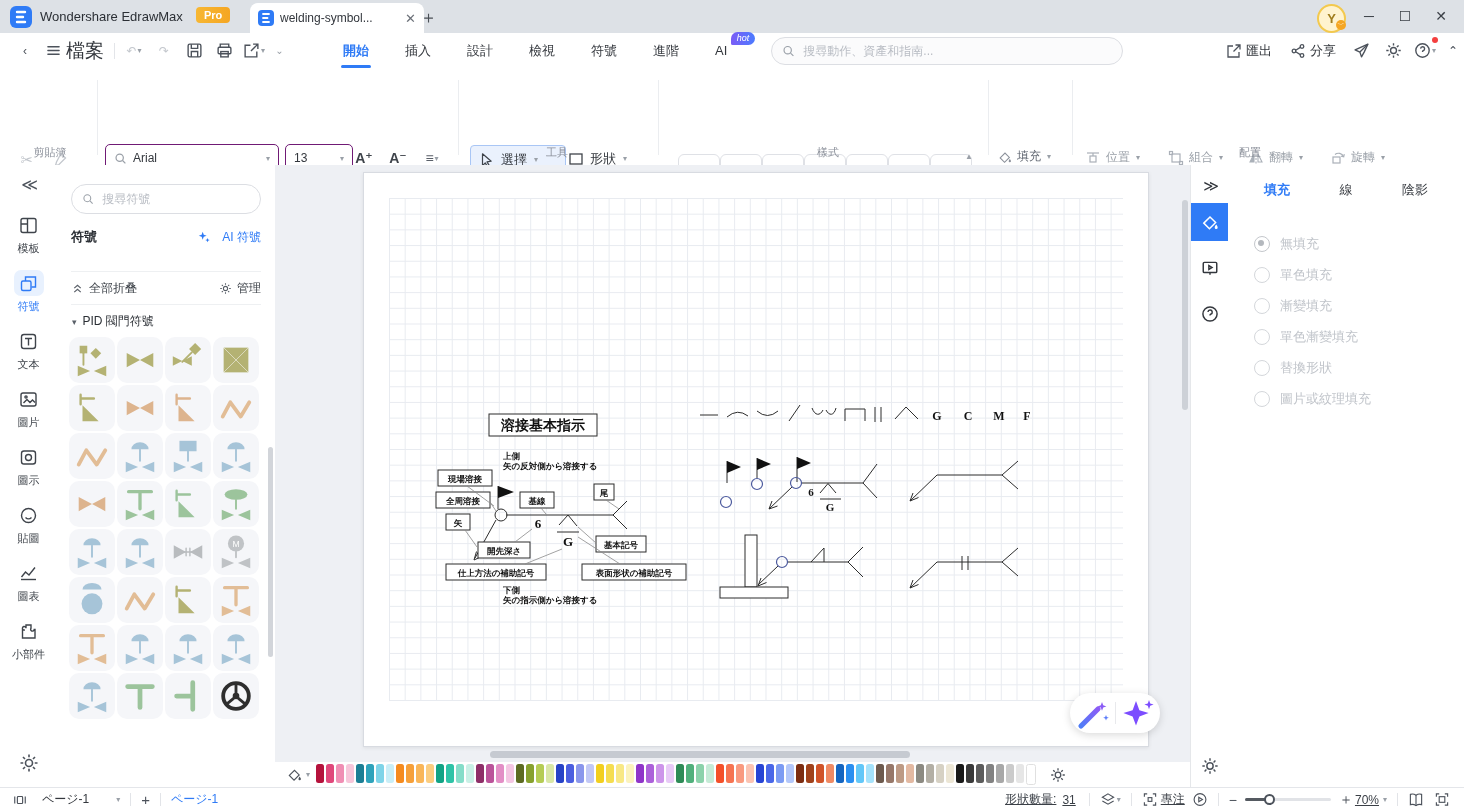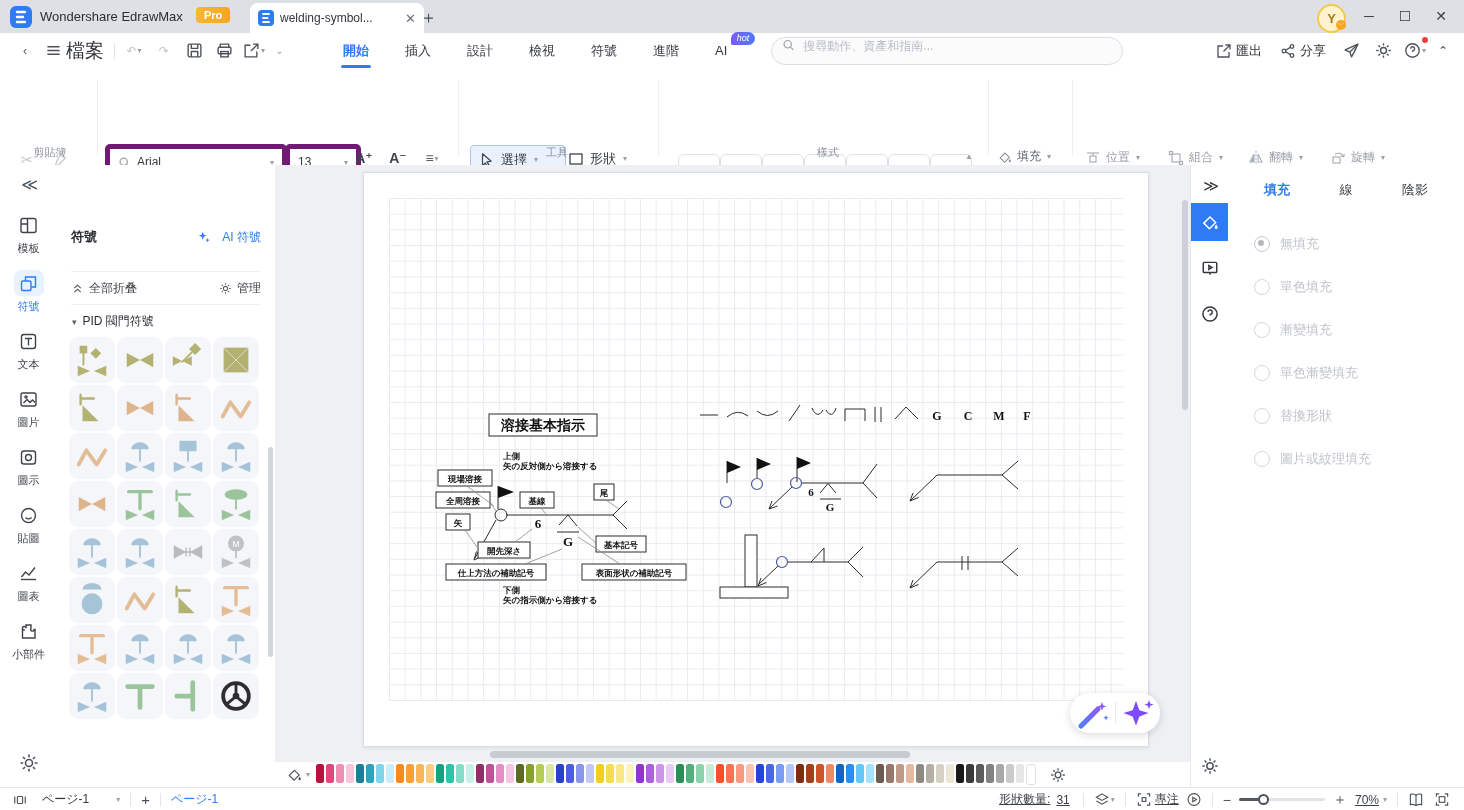--- a/index.html
+++ b/index.html
@@ -39,37 +39,37 @@
   .mdiv{width:1px;height:16px;background:#e3e5e9;margin:0 4px;}
   .caret{font-size:8px;color:#9aa0a8;margin-left:1px;}
   #menu-tabs{display:flex;align-items:center;margin-left:40px;gap:8px;}
   .mtab{position:relative;padding:7px 14px;font-size:13px;color:#33373d;cursor:pointer;}
   .mtab.active{color:#2f7bf6;font-weight:bold;}
   .mtab.active::after{content:"";position:absolute;left:12px;right:12px;bottom:-1px;height:3px;
      border-radius:2px;background:#2f7bf6;}
   .hotbadge{position:absolute;top:-4px;right:-14px;background:linear-gradient(90deg,#7b5cf6,#4b7bff);
      color:#fff;font-size:9px;font-style:italic;padding:1px 6px 2px;border-radius:8px 8px 8px 2px;}
   #global-search{margin-left:30px;width:330px;height:26px;border:1px solid #dcdee3;border-radius:15px;
-     background:#fbfbfc;display:flex;align-items:flex-start;padding:0 10px;gap:6px;}
+     background:#fbfbfc;display:flex;align-items:center;padding:0 10px;gap:6px;}
   #global-search input{border:none;outline:none;background:transparent;font-size:12px;color:#555;width:100%;}
   #global-search input::placeholder{color:#b9bdc4;}
-  #menu-right{margin-left:auto;display:flex;align-items:center;gap:2px;padding-right:10px;}
+  #menu-right{margin-left:auto;display:flex;align-items:center;gap:2px;}
   .mtxtbtn{display:flex;align-items:center;gap:4px;padding:4px 8px;font-size:13px;color:#33373d;}
   .mtxtbtn .ico{width:16px;height:16px;color:#4c525b;}
   #help-wrap{position:relative;}
   #help-dot{position:absolute;top:-1px;right:2px;width:6px;height:6px;border-radius:50%;background:#f43f3f;}
 
   
   #ribbon{left:0;top:68px;width:1464px;height:97px;background:#fff;border-bottom:1px solid #e3e5e9;}
   .glabel{position:absolute;bottom:5px;font-size:11px;color:#8b909a;text-align:center;}
   .vdiv{position:absolute;top:12px;bottom:10px;width:1px;background:#ebedf0;}
   .rbtn{position:absolute;display:flex;align-items:center;justify-content:center;color:#5a6069;}
   .rbtn .ico{color:#6a7079;}
   .gray{color:#c3c7cd !important;}
-  .combo{position:absolute;height:26px;border:5px solid #701a75;border-radius:5px;display:flex;
+  .combo{position:absolute;height:26px;border:1px solid #701a75;border-radius:5px;display:flex;
      align-items:center;padding:0 8px;gap:6px;font-size:12px;color:#33373d;background:#fff;}
   .combo .caret{margin-left:auto;}
   .fbtn{width:27px;height:24px;display:inline-flex;align-items:center;justify-content:center;
      font-size:13px;color:#3f444b;border-radius:4px;}
   #font-btns{position:absolute;left:104px;top:110px;display:flex;align-items:center;}
   .toolbtn{position:absolute;height:27px;display:flex;align-items:center;gap:6px;padding:0 8px;
      border-radius:4px;font-size:13px;color:#33373d;}
   .toolbtn .ico{width:16px;height:16px;color:#3f444b;}
   .toolbtn.sel{background:#eaf1fd;border:1px solid #a9c6f5;}
   .stylebox{width:40px;height:40px;border:1px solid #dfe1e6;border-radius:6px;background:#fff;
@@ -146,21 +146,21 @@
      display:flex;flex-direction:column;align-items:center;}
   #rr-collapse{margin:12px 0 8px;font-size:15px;color:#33373d;letter-spacing:-2px;}
   .rr-item{width:38px;height:38px;display:flex;align-items:center;justify-content:center;color:#33373d;}
   .rr-item svg{width:18px;height:18px;}
   .rr-item.active{background:#2f7bf6;color:#fff;}
   #rr-gear{margin-top:auto;margin-bottom:12px;width:18px;height:18px;color:#4c525b;}
   #right-panel{left:1228px;top:165px;width:236px;height:622px;background:#fff;}
   #rp-tabs{display:flex;align-items:center;padding:14px 30px 10px;gap:0;justify-content:space-between;}
   .rp-tab{font-size:13px;color:#33373d;padding:2px 6px;cursor:pointer;}
   .rp-tab.active{color:#2f7bf6;font-weight:bold;}
-  #fill-options{display:flex;flex-direction:column;gap:25px;padding:24px 0 0 26px;}
+  #fill-options{display:flex;flex-direction:column;gap:13px;padding:24px 0 0 26px;}
   .radio-row{display:flex;align-items:center;gap:10px;font-size:13px;color:#c0c4ca;}
   .rb{width:14px;height:14px;border-radius:50%;border:1.5px solid #d4d7db;position:relative;background:#fff;}
   .rb.sel{border-color:#c4c7cc;}
   .rb.sel::after{content:"";position:absolute;left:3px;top:3px;width:6px;height:6px;border-radius:50%;background:#b4b8be;}
 
   
   #statusbar{left:0;top:787px;width:1464px;height:23px;background:#fff;border-top:1px solid #e4e6ea;
      display:flex;align-items:center;font-size:12px;color:#3a3f46;}
   .sdiv{width:1px;height:13px;background:#e2e4e8;margin:0 10px;}
   #sb-left{display:flex;align-items:center;padding-left:12px;}
@@ -544,20 +544,21 @@
       <span class="ico">
           <svg viewBox="0 0 16 16" fill="none" stroke="currentColor" stroke-width="1.2">
             <rect x="2" y="2" width="5" height="5"></rect>
             <rect x="9" y="9" width="5" height="5"></rect>
             <path d="M11 3.5h3.5L13 1.5M5 12.5H1.5L3 14.5"></path>
           </svg>
         </span>
       <span>替換形狀</span>
         <span class="caret">▾</span>
     </div>
+    <div class="glabel" style="left:1085px;width:330px">配置</div>
   </div>
 
   <div id="left-rail" class="abs">
     <div id="rail-collapse">≪</div>
     <div id="rail-items">
         <div class="rail-item">
           <span class="ricon ico">
             <svg viewBox="0 0 19 19" fill="none" stroke="currentColor" stroke-width="1.4">
               <rect x="2" y="2.5" width="15" height="14" rx="2"></rect>
               <path d="M8.5 2.5v14M2 8h6.5"></path>
@@ -631,20 +632,29 @@
       </div>
     <span id="rail-gear" class="ico">
       <svg viewBox="0 0 16 16" fill="none" stroke="currentColor" stroke-width="1.3">
           <circle cx="8" cy="8" r="2.8"></circle>
           <path d="M8 1.2v2.2M8 12.6v2.2M1.2 8h2.2M12.6 8h2.2M3.2 3.2l1.6 1.6M11.2 11.2l1.6 1.6M12.8 3.2l-1.6 1.6M4.8 11.2l-1.6 1.6"></path>
         </svg>
     </span>
   </div>
 
   <div id="symbol-panel" class="abs">
+    <div id="sym-search">
+      <span class="ico" style="width:14px;height:14px;color:#9aa0a8">
+        <svg viewBox="0 0 16 16" fill="none" stroke="currentColor" stroke-width="1.4">
+            <circle cx="7" cy="7" r="4.5"></circle>
+            <path d="M10.5 10.5L14 14"></path>
+          </svg>
+      </span>
+      <input placeholder="搜尋符號" style="">
+    </div>
     <div id="sym-head">
       <span class="t">符號</span>
       <span id="ai-symbols">
         <span class="ico" style="width:14px;height:14px">
           <svg viewBox="0 0 16 16">
               <path d="M6.5 2l1.2 3.3L11 6.5 7.7 7.7 6.5 11 5.3 7.7 2 6.5l3.3-1.2z" fill="#2f7bf6"></path>
               <path d="M12 9l.7 1.8 1.8.7-1.8.7-.7 1.8-.7-1.8-1.8-.7 1.8-.7z" fill="#2f7bf6"></path>
             </svg>
         </span>
         <span>AI 符號</span>
@@ -1220,21 +1230,21 @@
             <path d="M6.7 5.6v4.8L10.6 8z"></path>
           </svg>
       </span>
       <span class="sdiv"></span>
       <span style="font-size:14px;color:#4c525b">−</span>
       <span id="zoom-track">
         <span id="zoom-fill"></span>
           <span id="zoom-knob"></span>
       </span>
       <span style="font-size:14px;color:#4c525b">＋</span>
-      <span class="sb-txt" style="margin-left:8px">70%</span>
+      <span class="sb-txt" style="margin-left:2px">70%</span>
       <span class="caret">▾</span>
       <span class="sdiv"></span>
       <span class="ico">
         <svg viewBox="0 0 16 16" fill="none" stroke="currentColor" stroke-width="1.2">
             <path d="M8 3.5C6 2 3.5 2 2 2.5v11c1.5-.5 4-.5 6 1 2-1.5 4.5-1.5 6-1v-11c-1.5-.5-4-.5-6 1z"></path>
             <path d="M8 3.5v11"></path>
           </svg>
       </span>
       <span class="ico" style="margin-left:10px">
         <svg viewBox="0 0 16 16" fill="none" stroke="currentColor" stroke-width="1.2">

